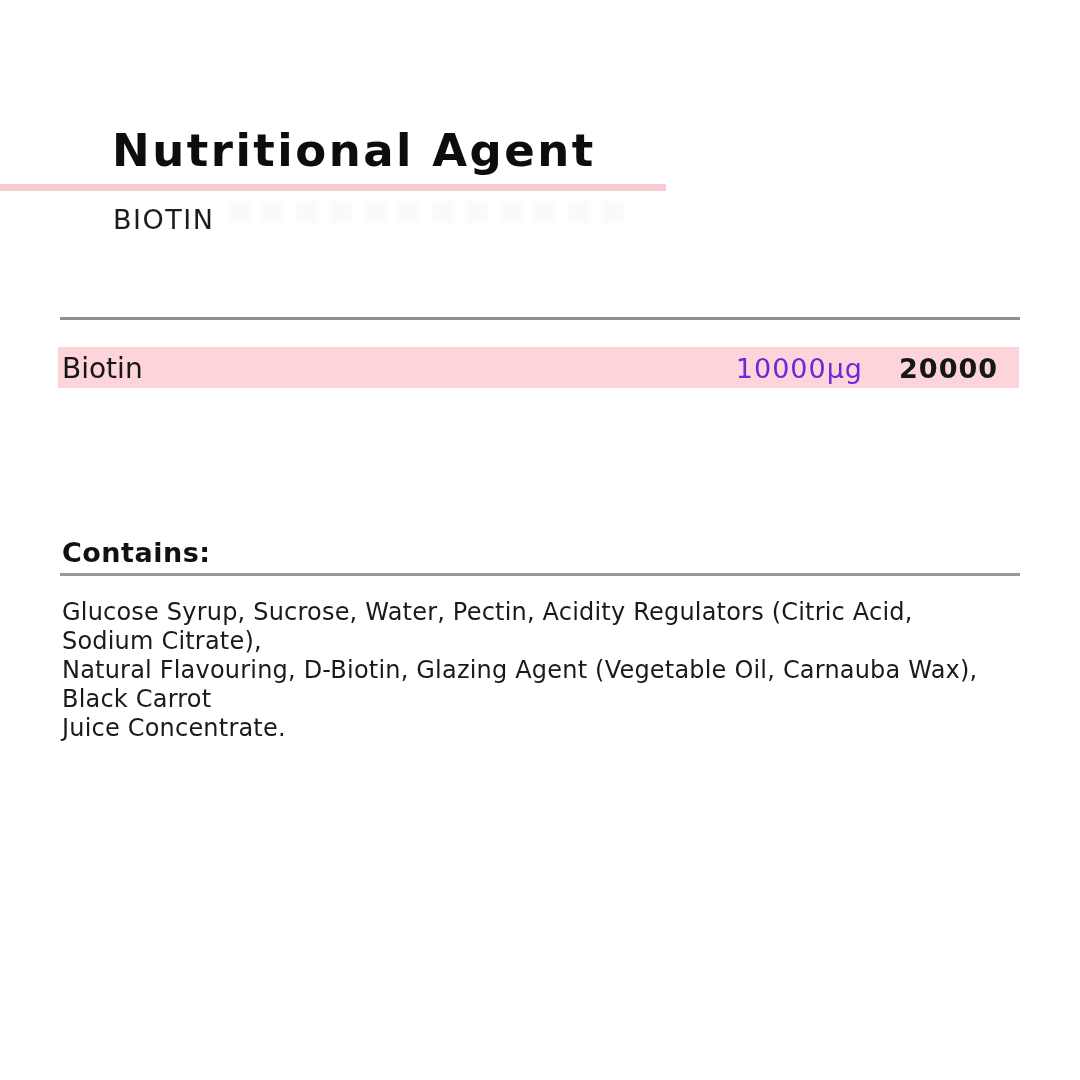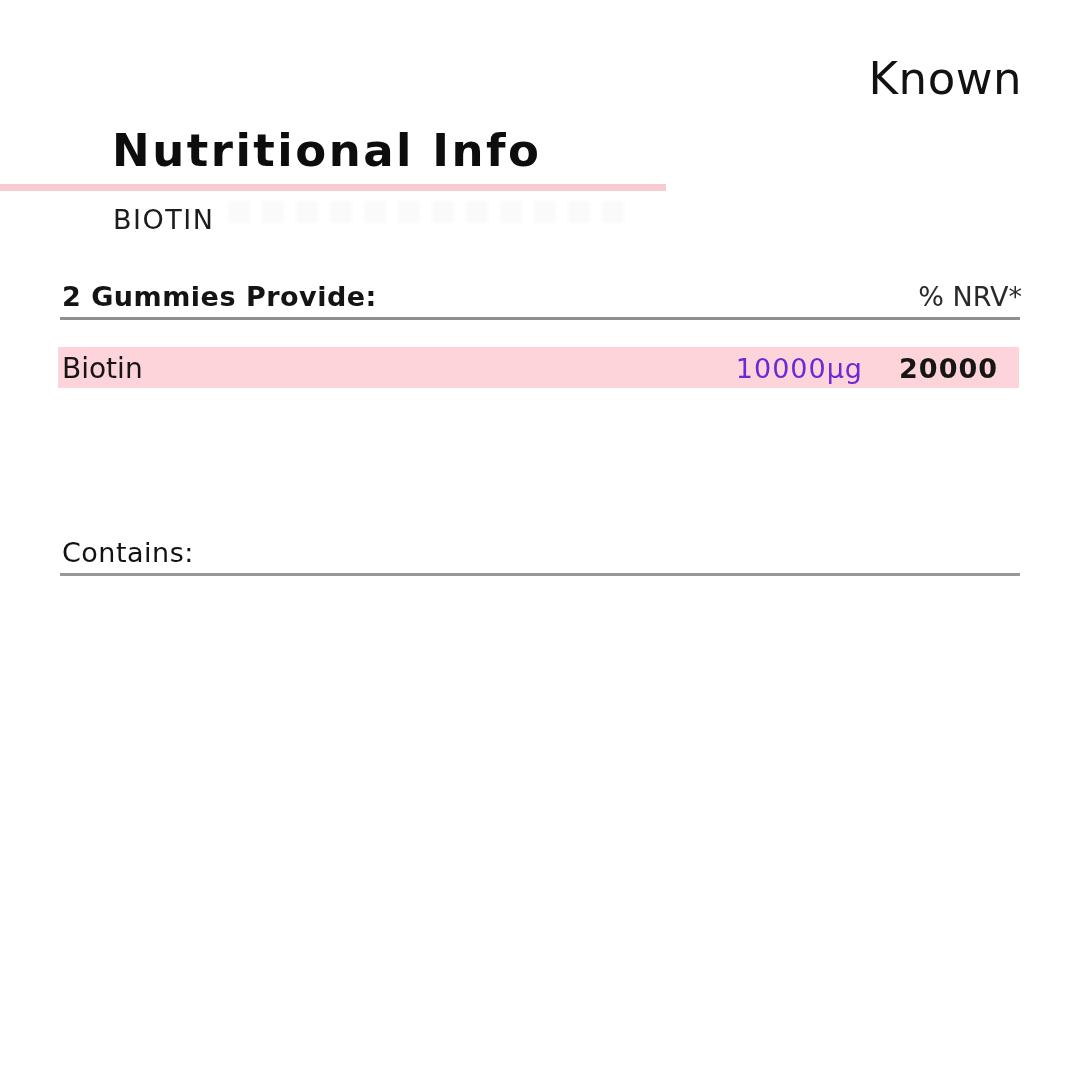--- a/index.html
+++ b/index.html
@@ -131,21 +131,21 @@
     font-size: 27px;
     font-weight: 700;
     letter-spacing: 1px;
     color: #161616;
   }
   .contains-label {
     position: absolute;
     top: 537px;
     left: 62px;
     font-size: 27px;
-    font-weight: 400;
+    font-weight: 700;
     letter-spacing: 0.5px;
     color: #121212;
     text-align: center;
   }
   .ingredients {
     position: absolute;
     top: 598px;
     left: 62px;
     width: 945px;
     font-size: 24px;
@@ -154,41 +154,39 @@
     letter-spacing: 0.2px;
     color: #1a1a1a;
     white-space: pre-line;
   }
 </style>
 </head>
 <body>
 
 <div class="canvas">
 
-  <div class="brand-logo">Known</div>
 
-  <h1 class="page-title" style="margin:0;">Nutritional Info</h1>
+  <h1 class="page-title" style="margin:0;">Nutritional Agent</h1>
 
   <div class="title-underline"></div>
 
   <div class="ghost-artifacts"></div>
 
   <div class="subtitle">BIOTIN</div>
 
-  <div class="serving-row">
-    <span class="serving-label">2 Gummies Provide:</span>
-    <span class="nrv-label">% NRV*</span>
-  </div>
 
   <div class="rule rule-top"></div>
 
   <div class="nutrient-row">
     <span class="nutrient-name">Biotin</span>
     <span class="nutrient-amount">10000µg</span>
     <span class="nutrient-nrv">20000</span>
   </div>
 
   <div class="contains-label">Contains:</div>
 
   <div class="rule rule-contains"></div>
 
+  <div class="ingredients">Glucose Syrup, Sucrose, Water, Pectin, Acidity Regulators (Citric Acid, Sodium Citrate),
+Natural Flavouring, D-Biotin, Glazing Agent (Vegetable Oil, Carnauba Wax), Black Carrot
+Juice Concentrate.</div>
 
 </div>
 
 </body></html>

